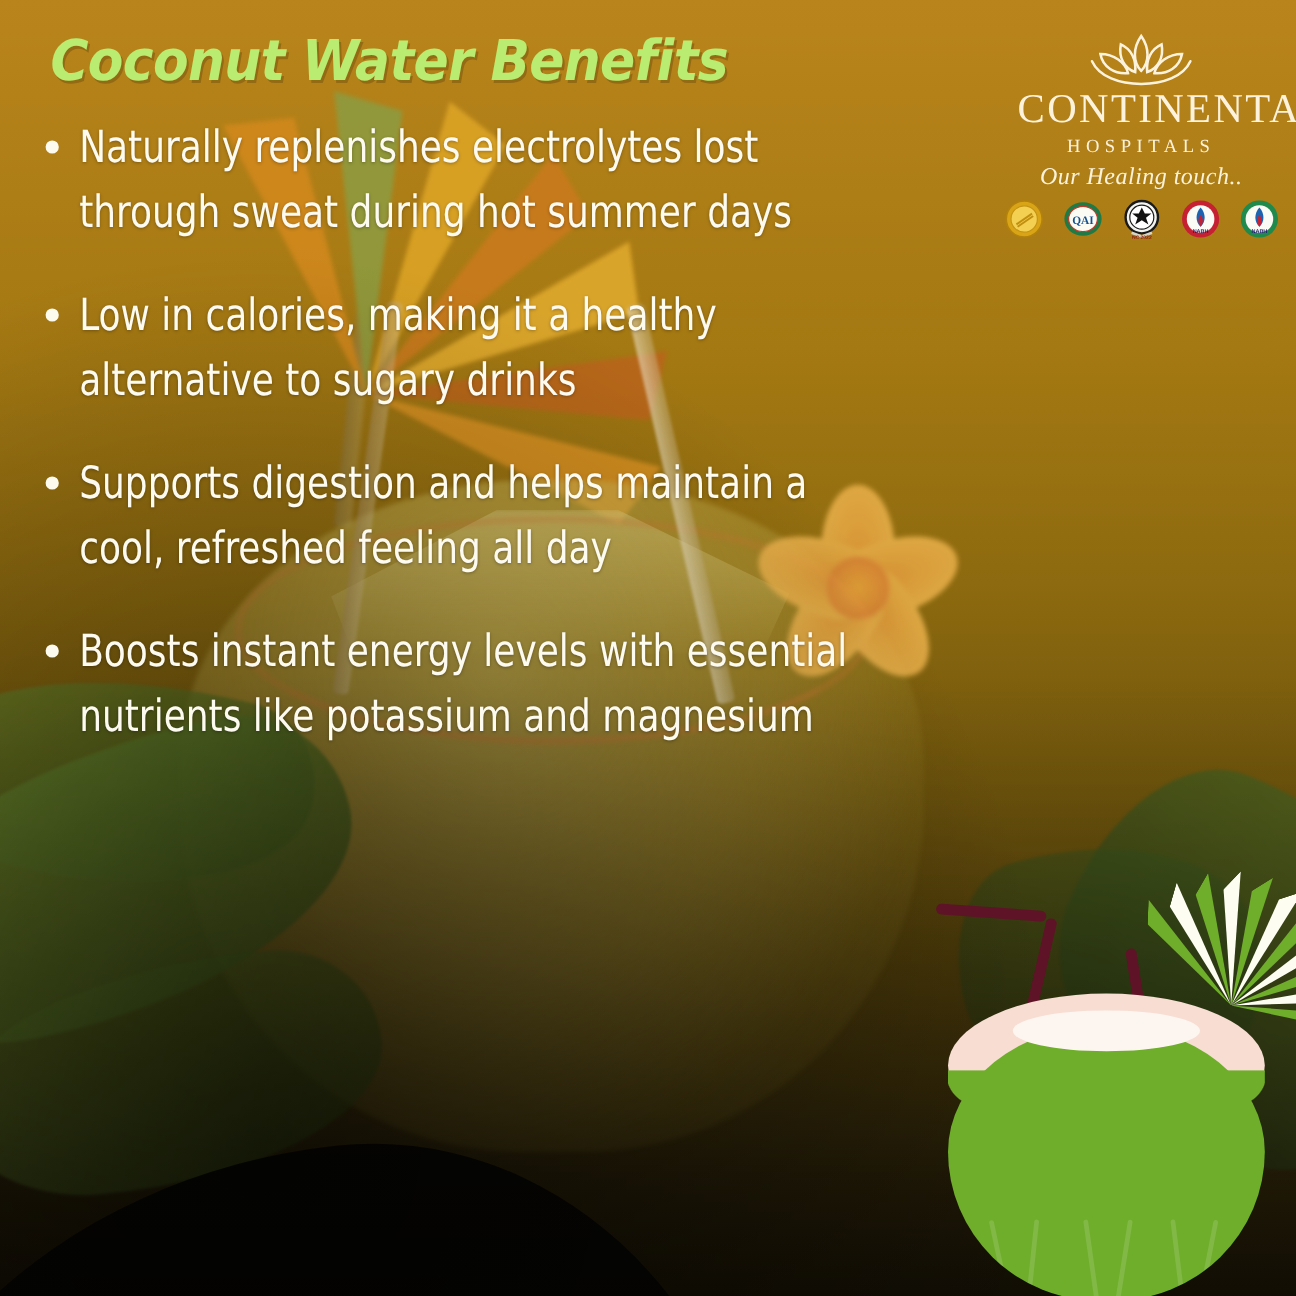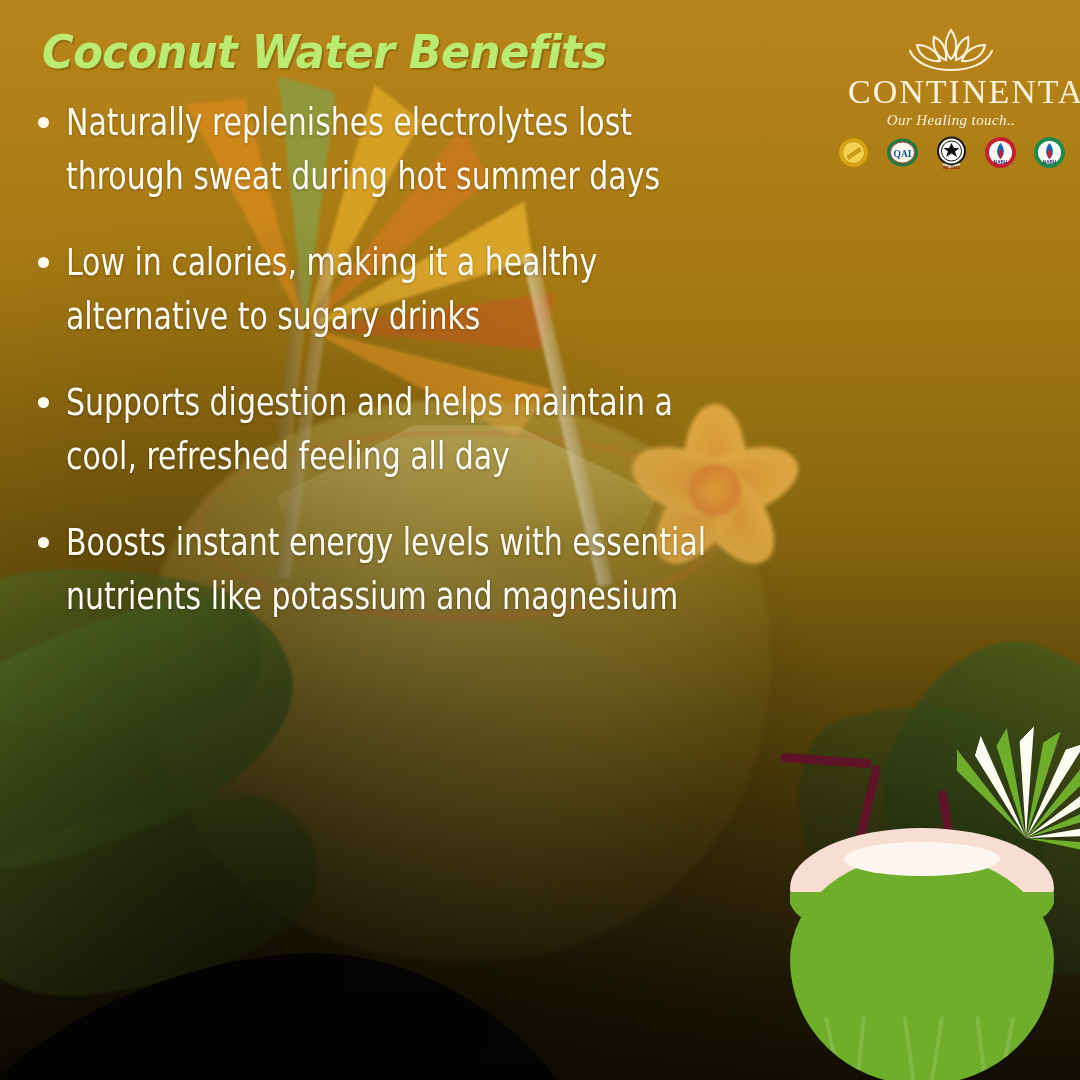--- a/index.html
+++ b/index.html
@@ -217,21 +217,21 @@
     color:#fdf3dd; font-size:34px; font-weight:400;
     letter-spacing:2.0px; line-height:1.02; white-space:nowrap;
     font-family:"Liberation Serif", serif;
   }
   .logo-sub {
     color:#fdf3dd; font-size:15.5px; font-weight:400;
     letter-spacing:4.6px; line-height:1.5; margin-top:1px;
     font-family:"Liberation Serif", serif;
   }
   .logo-tag {
-    color:#fcf2da; font-size:15px; font-style:italic;
+    color:#fcf2da; font-size:20px; font-style:italic;
     font-family:"Liberation Serif", serif;
     margin-top:2px; letter-spacing:.4px;
   }
   .badges { display:flex; justify-content:center; gap:16px; margin-top:7px; }
   .badge { width:33px; height:33px; position:relative; }
 
   
   .title {
     position:absolute; left:42px; top:24px;
     color:#b9ec70;
@@ -359,20 +359,21 @@
       <g fill="none" stroke="#fdf3dd" stroke-width="2.1" stroke-linecap="round">
         <path d="M55 6 C 48 16, 48 28, 55 35 C 62 28, 62 16, 55 6 Z"></path>
         <path d="M38 13 C 36 24, 41 33, 50 36 C 51 26, 47 17, 38 13 Z"></path>
         <path d="M72 13 C 74 24, 69 33, 60 36 C 59 26, 63 17, 72 13 Z"></path>
         <path d="M21 21 C 23 32, 33 38, 44 37 C 42 28, 32 21, 21 21 Z"></path>
         <path d="M89 21 C 87 32, 77 38, 66 37 C 68 28, 78 21, 89 21 Z"></path>
         <path d="M14 27 C 20 40, 37 46, 55 46 C 73 46, 90 40, 96 27"></path>
       </g>
     </svg>
     <div class="logo-name">CONTINENTAL</div>
+    <div class="logo-sub">HOSPITALS</div>
     <div class="logo-tag">Our Healing touch..</div>
 
     <div class="badges">
 
       <div class="badge">
         <svg width="33" height="33" viewBox="0 0 33 33">
           <circle cx="16.5" cy="16.5" r="15" fill="#d9a516" stroke="#b2820d" stroke-width="1.4"></circle>
           <circle cx="16.5" cy="16.5" r="11" fill="#f3cf52" stroke="#c59414" stroke-width="1"></circle>
           <path d="M10 21 L23 12" stroke="#c18f10" stroke-width="1.6"></path>
           <path d="M11 23 L24 14" stroke="#c18f10" stroke-width="1.6"></path>

